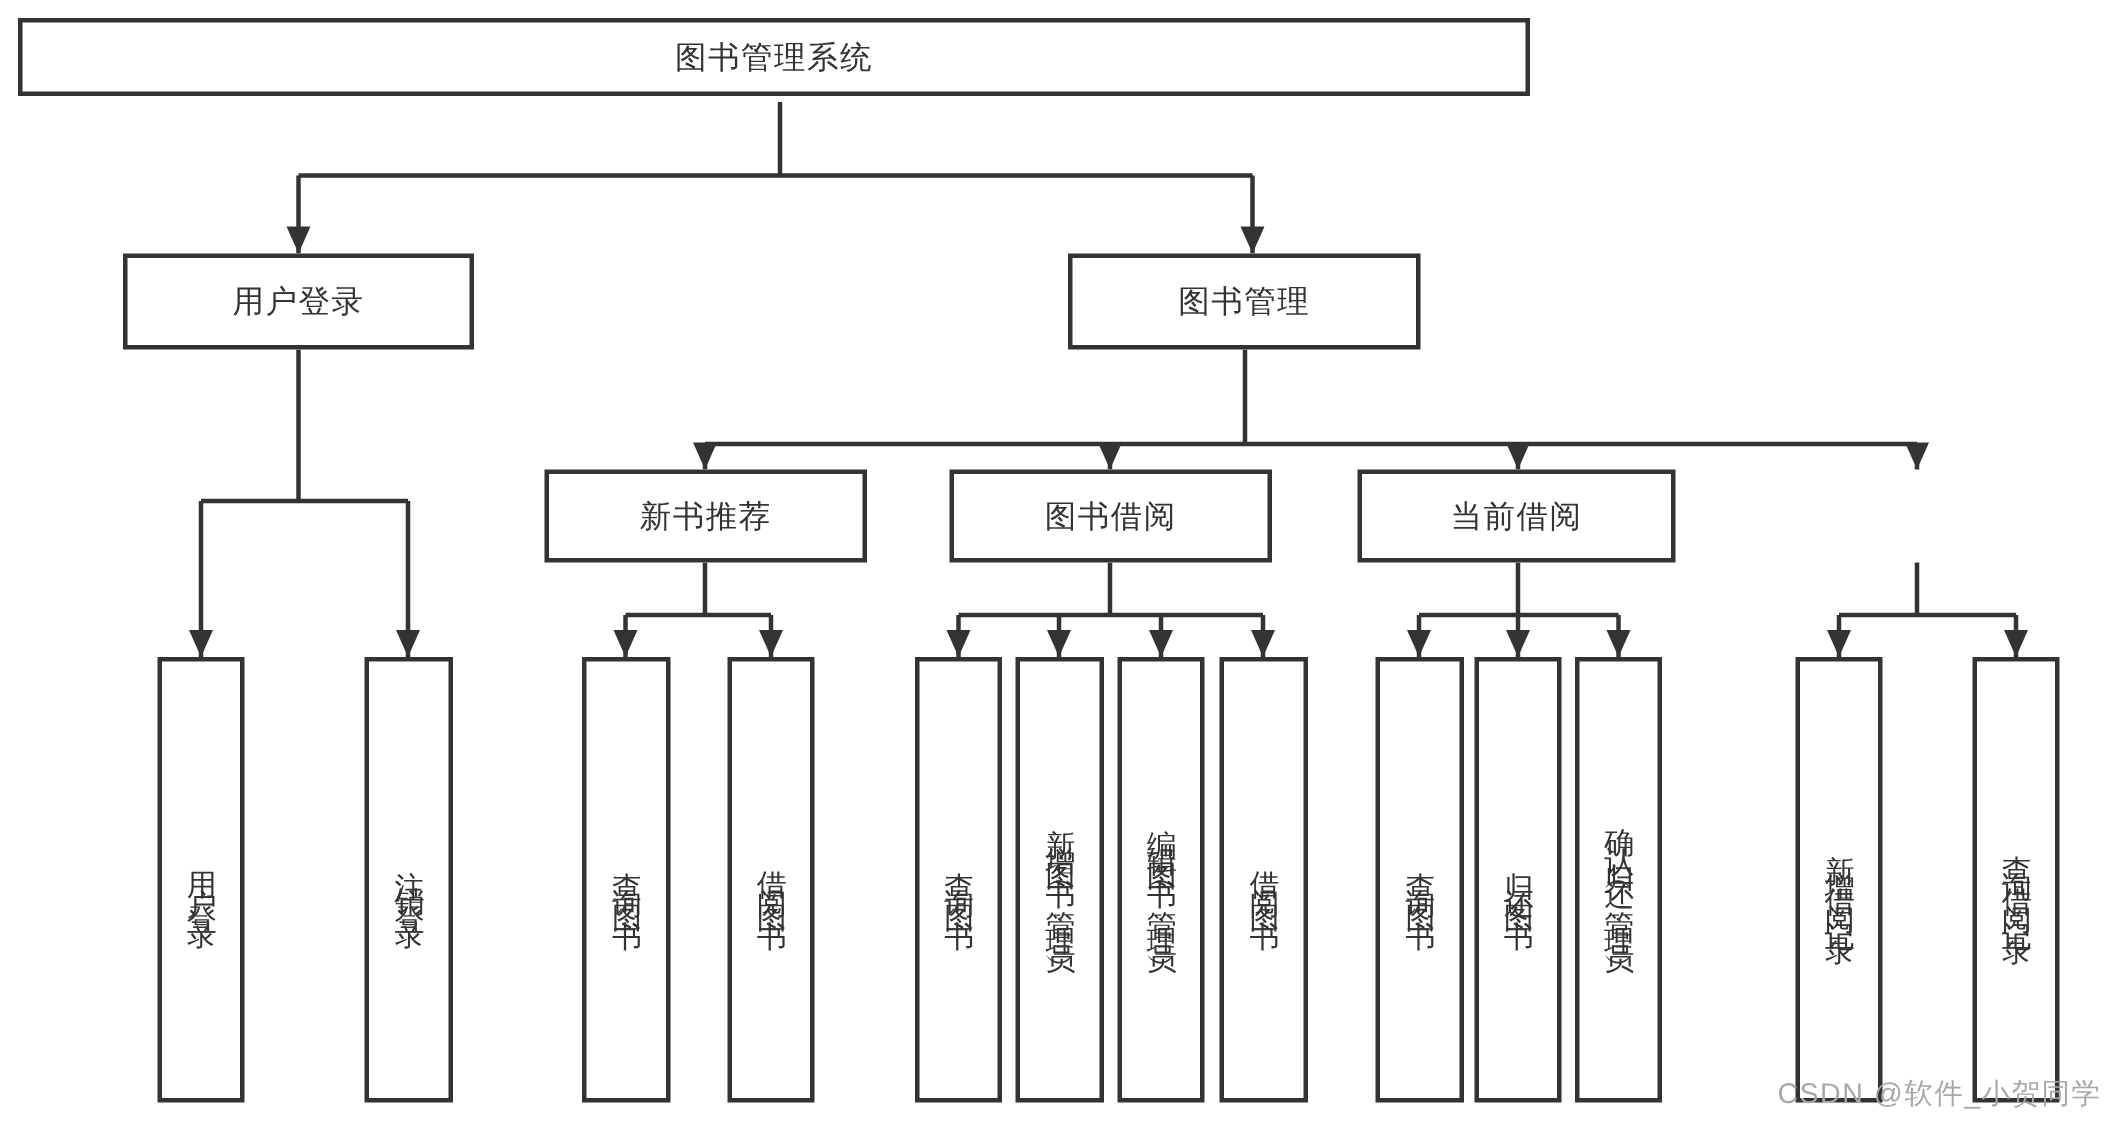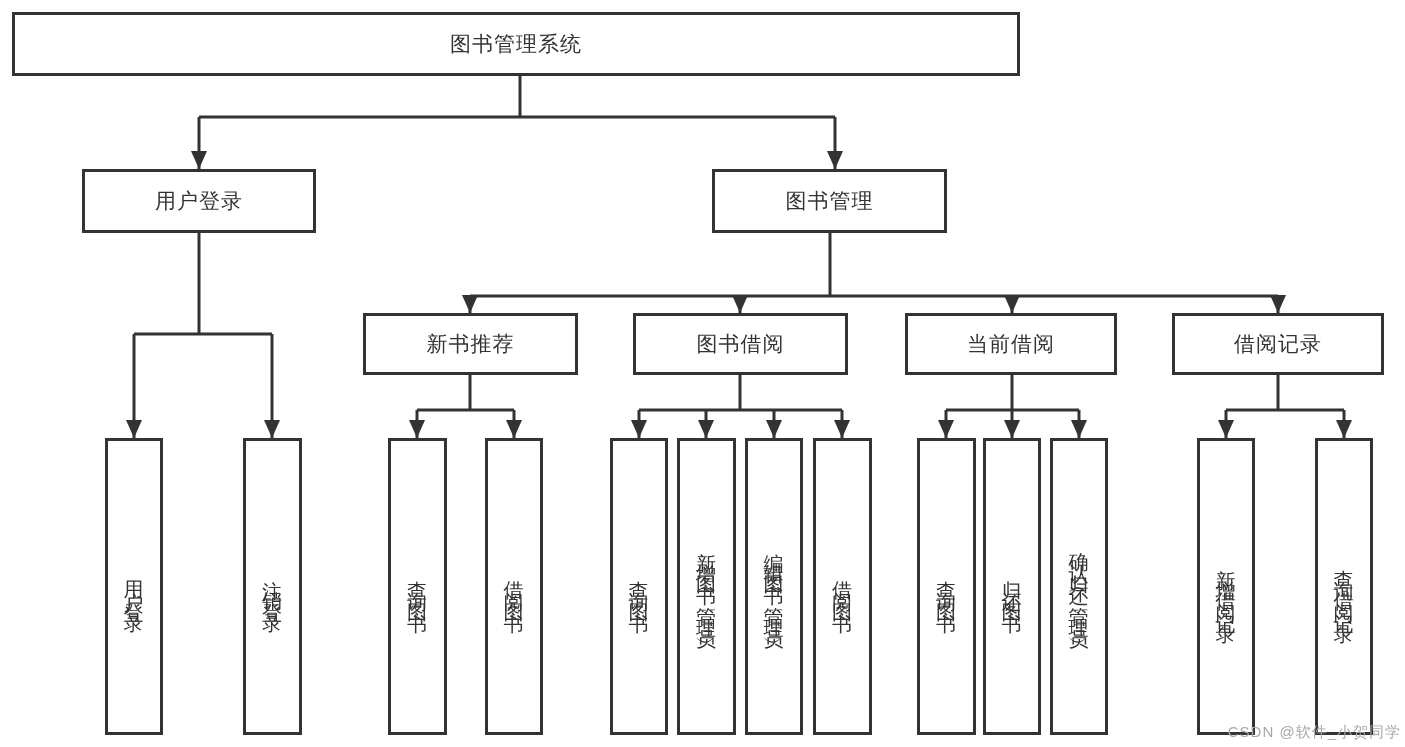--- a/index.html
+++ b/index.html
@@ -45,21 +45,21 @@
     text-orientation: mixed;
     font-size: 20px;
     line-height: 1;
     letter-spacing: 11px;
     color: #333333;
   }
   #watermark {
     position: absolute;
     right: 4px;
     bottom: 5px;
-    font-size: 15px;
+    font-size: 19px;
     color: #a8a8a8;
     letter-spacing: 1px;
     white-space: nowrap;
   }
 </style>
 </head>
 <body>
 
 <div id="stage">
 
@@ -120,42 +120,39 @@
 
       <g>
         <path d="M1278,375 V410"></path>
         <path d="M1226,410 H1344"></path>
         <path d="M1226,410 V438" marker-end="url(#arrow)"></path>
         <path d="M1344,410 V438" marker-end="url(#arrow)"></path>
       </g>
     </g>
   </svg>
 
-  <div class="node h" style="left:12px; top:12px; width:1008px; height:64px;">
+  <div class="node h" style="left:12px; top:12px; width:1008px; height:52px;">
     <span class="lbl">图书管理系统</span>
   </div>
 
   <div class="node h" style="left:82px; top:169px; width:234px; height:64px;">
     <span class="lbl">用户登录</span>
   </div>
   <div class="node h" style="left:363px; top:313px; width:215px; height:62px;">
     <span class="lbl">新书推荐</span>
   </div>
 
   <div class="node h" style="left:712px; top:169px; width:235px; height:64px;">
     <span class="lbl">图书管理</span>
   </div>
   <div class="node h" style="left:633px; top:313px; width:215px; height:62px;">
     <span class="lbl">图书借阅</span>
   </div>
   <div class="node h" style="left:905px; top:313px; width:212px; height:62px;">
     <span class="lbl">当前借阅</span>
-  </div>
-  <div class="node h" style="left:1172px; top:313px; width:212px; height:62px;">
-    <span class="lbl">借阅记录</span>
   </div>
 
   <div class="node v" style="left:105px; width:58px;">
     <span class="lbl">用户登录</span>
   </div>
   <div class="node v" style="left:243px; width:59px;">
     <span class="lbl">注销登录</span>
   </div>
   <div class="node v" style="left:388px; width:59px;">
     <span class="lbl">查询图书</span>

